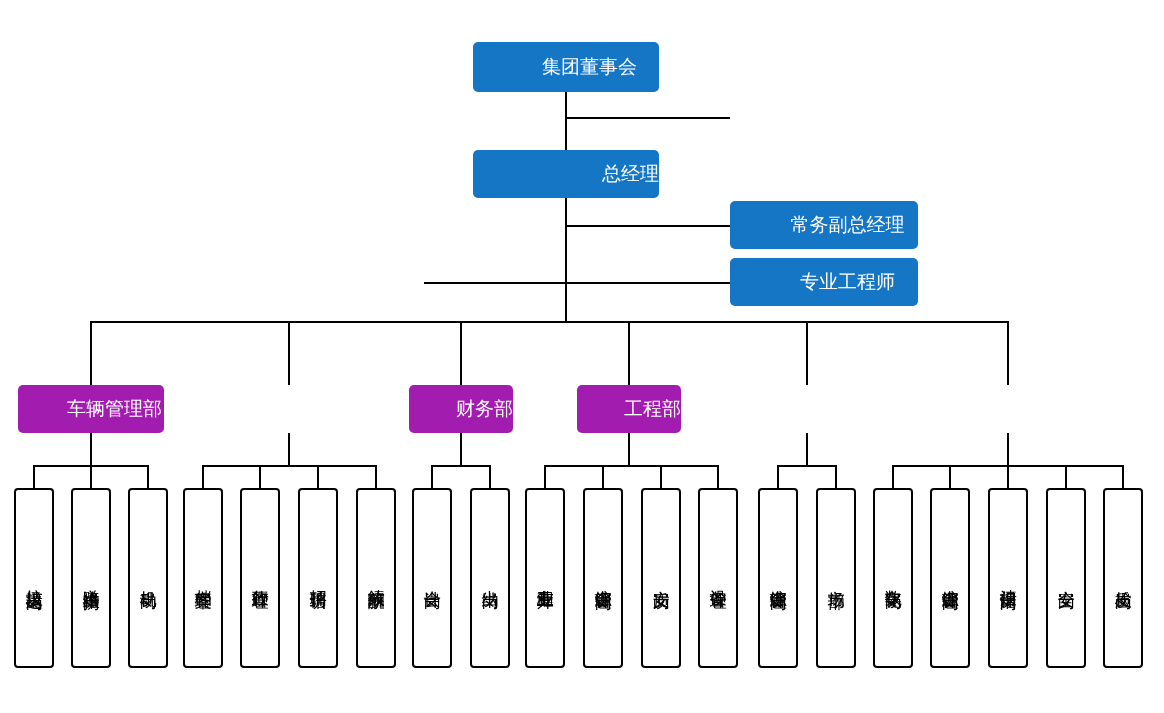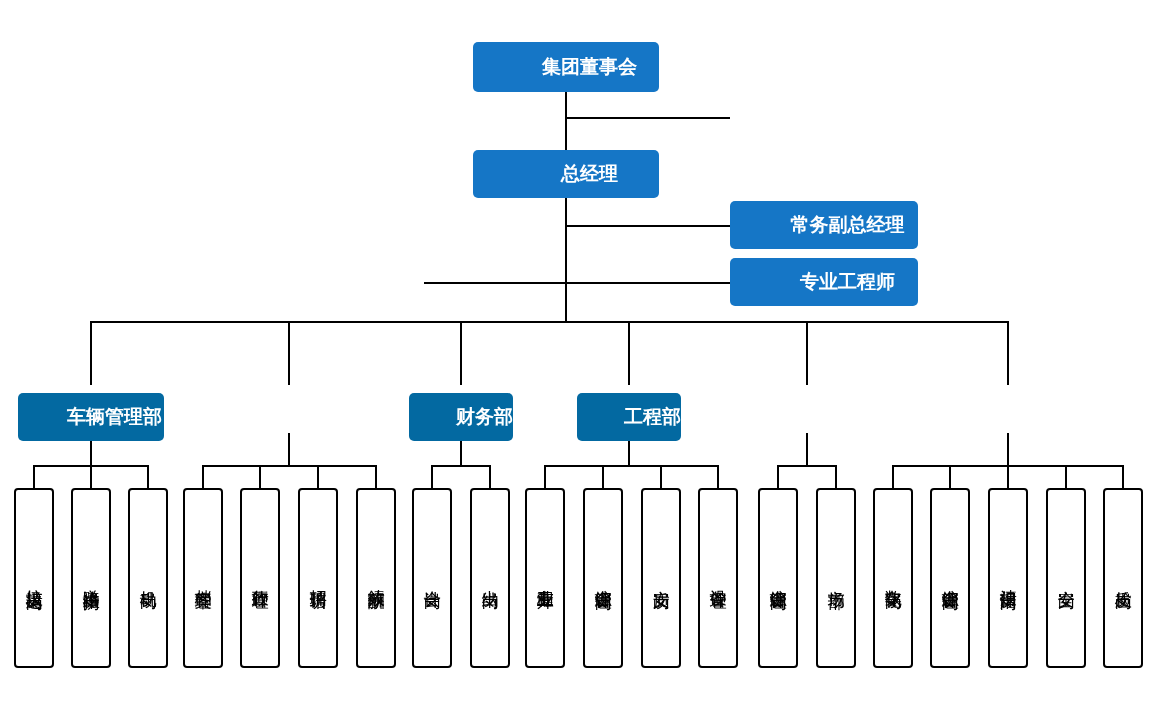--- a/index.html
+++ b/index.html
@@ -18,31 +18,30 @@
     background: #ffffff;
   }
   .node {
     position: absolute;
     box-sizing: border-box;
     display: flex;
     align-items: center;
     justify-content: center;
     text-align: center;
     color: #ffffff;
-    font-weight: bold;
+    font-weight: normal;
     border-radius: 5px;
     line-height: 1.15;
     padding-left: 47px;
   }
   .node.blue {
     background: #1576c6;
   }
   .node.orange {
-    background: #0369a1;
-    margin-top: 8px;
+    background: #a21caf;
   }
   .node.leaf {
     background: #ffffff;
     color: #000000;
     border: 2px solid #000000;
     font-weight: normal;
     border-radius: 4px;
     writing-mode: vertical-rl;
     text-orientation: upright;
     letter-spacing: 1px;
@@ -117,21 +116,21 @@
   <div class="line v" style="left:949px; top:465px; height:23px;"></div>
   <div class="line v" style="left:1007px; top:465px; height:23px;"></div>
   <div class="line v" style="left:1065px; top:465px; height:23px;"></div>
   <div class="line v" style="left:1122px; top:465px; height:23px;"></div>
 
   <div class="node blue" style="left:473px; top:42px; width:186px; height:50px; font-size:19px;">
     <span>集团董事会</span>
   </div>
 
 
-  <div class="node blue" style="left:473px; top:150px; width:186px; height:48px; font-size:19px;">
+  <div class="node blue" style="left:473px; top:150px; width:186px; height:48px; font-size:19px;justify-content:flex-end;">
     <span>总经理</span>
   </div>
 
   <div class="node blue" style="left:730px; top:201px; width:188px; height:48px; font-size:19px;">
     <span>常务副总经理</span>
   </div>
 
 
   <div class="node blue" style="left:730px; top:258px; width:188px; height:48px; font-size:19px;">
     <span>专业工程师</span>

